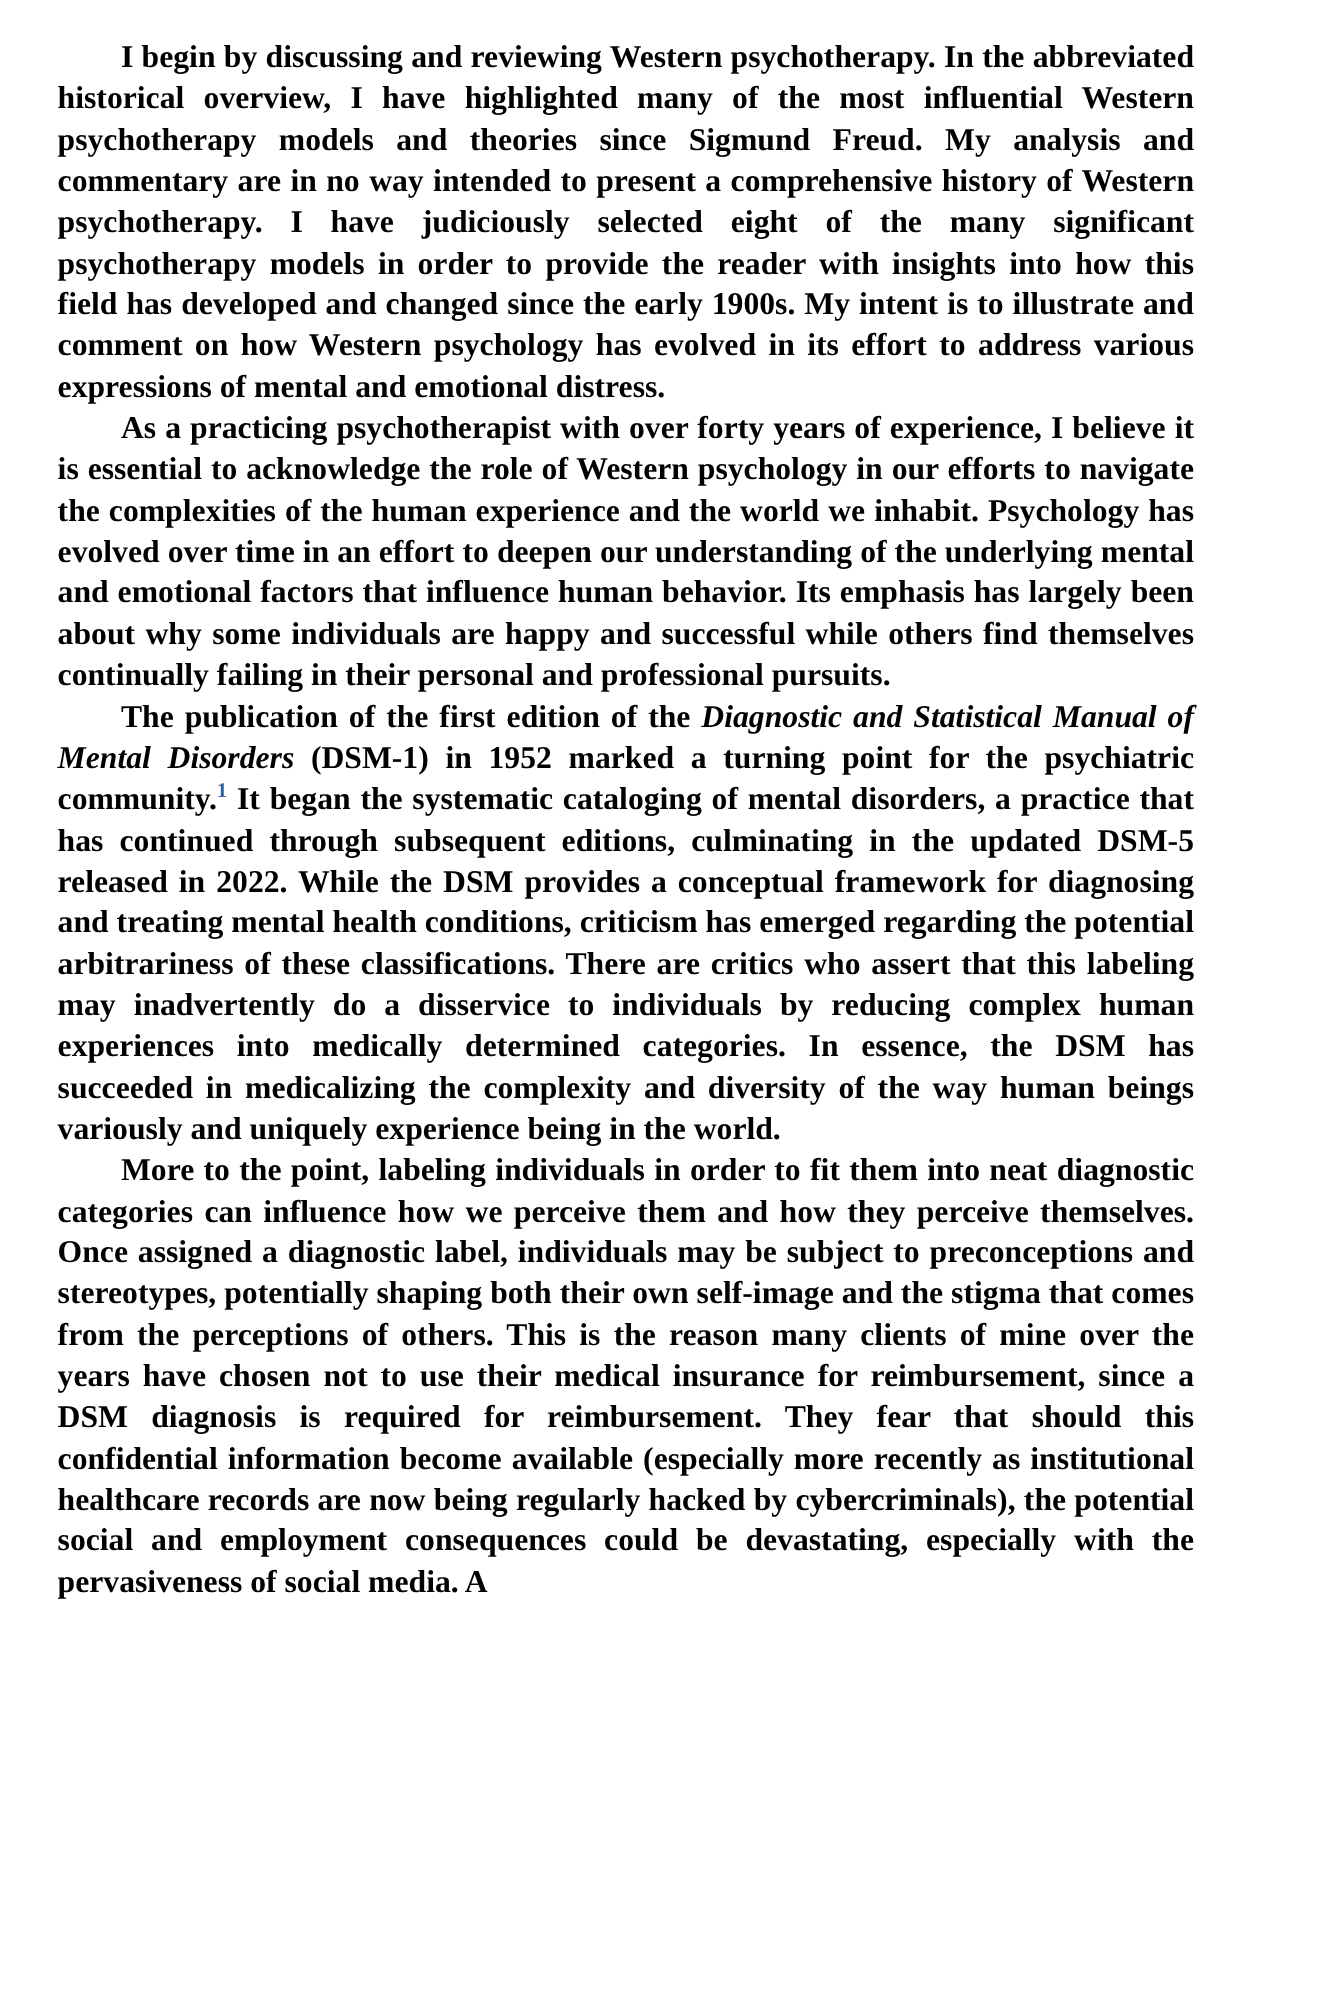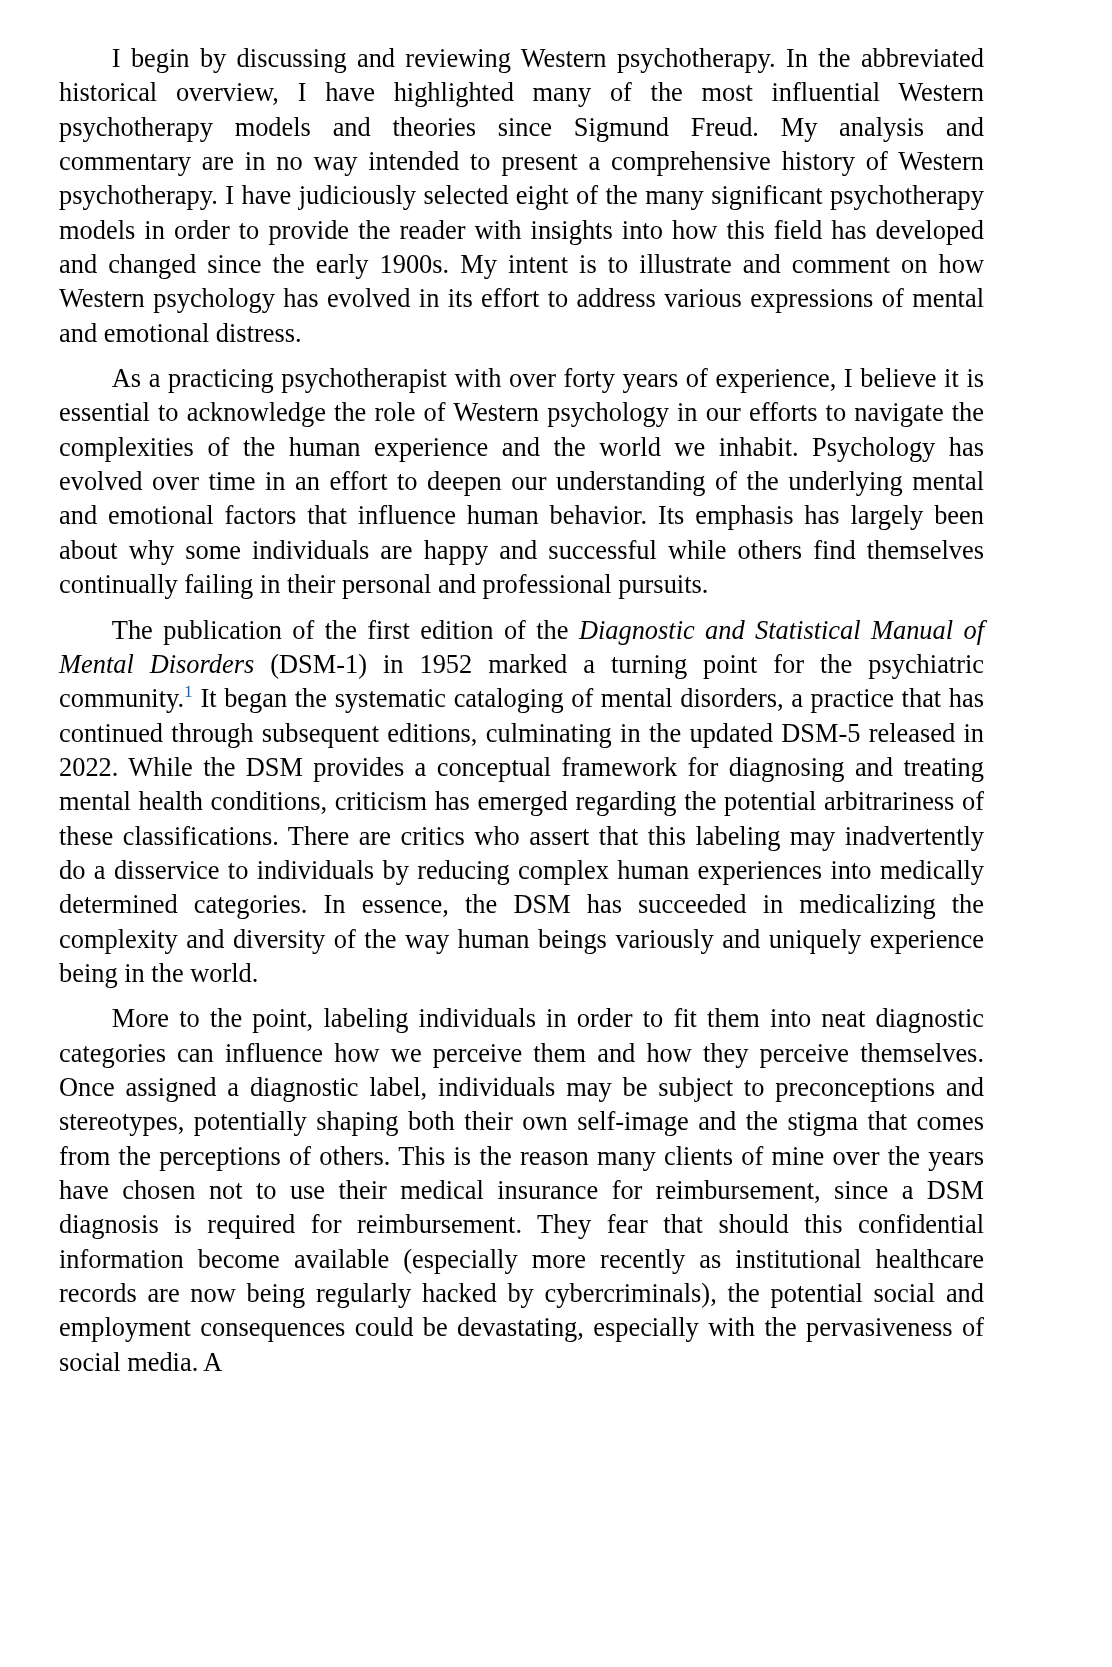--- a/index.html
+++ b/index.html
@@ -27,22 +27,23 @@
   .body-text {
     font-size: 26.4px;
     line-height: 34.35px;
     text-align: justify;
     text-justify: inter-word;
     hyphens: none;
     -webkit-hyphens: none;
     word-spacing: 0px;
   }
   .body-text p {
-    margin: 11px;
+    margin: 0;
     text-indent: 2.0em;
+    font-weight: bold;
   }
   .body-text p.first {
     text-indent: 2.0em;
   }
   em, .italic {
     font-style: italic;
   }
   .footnote-ref {
     font-size: 0.66em;
     vertical-align: super;

